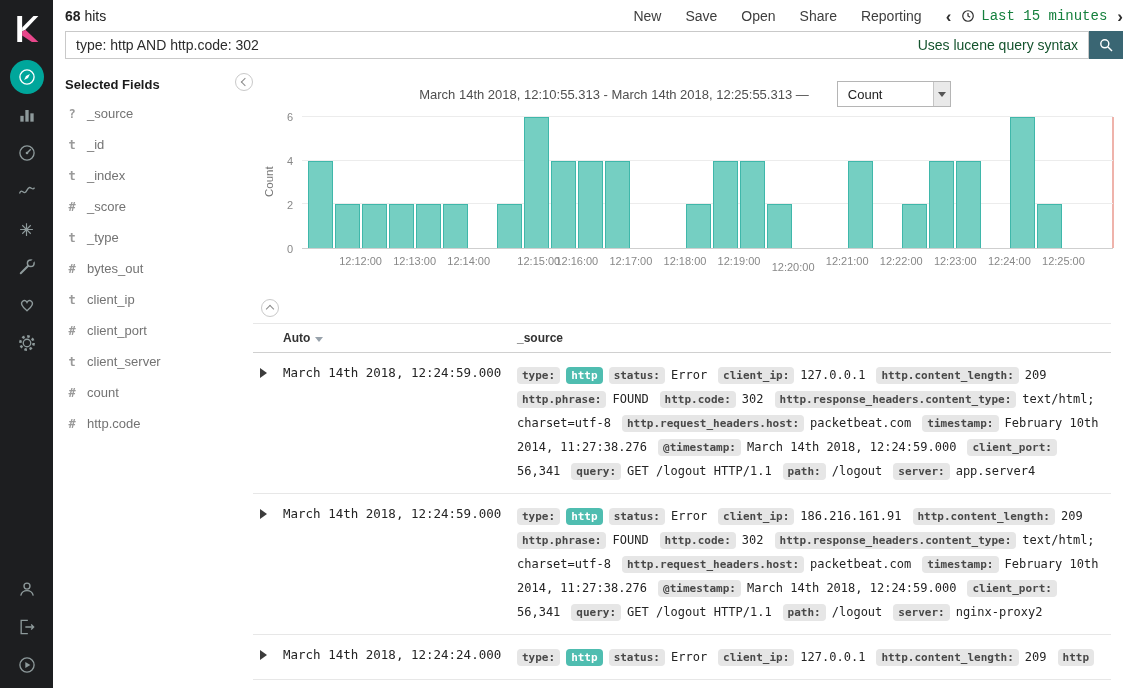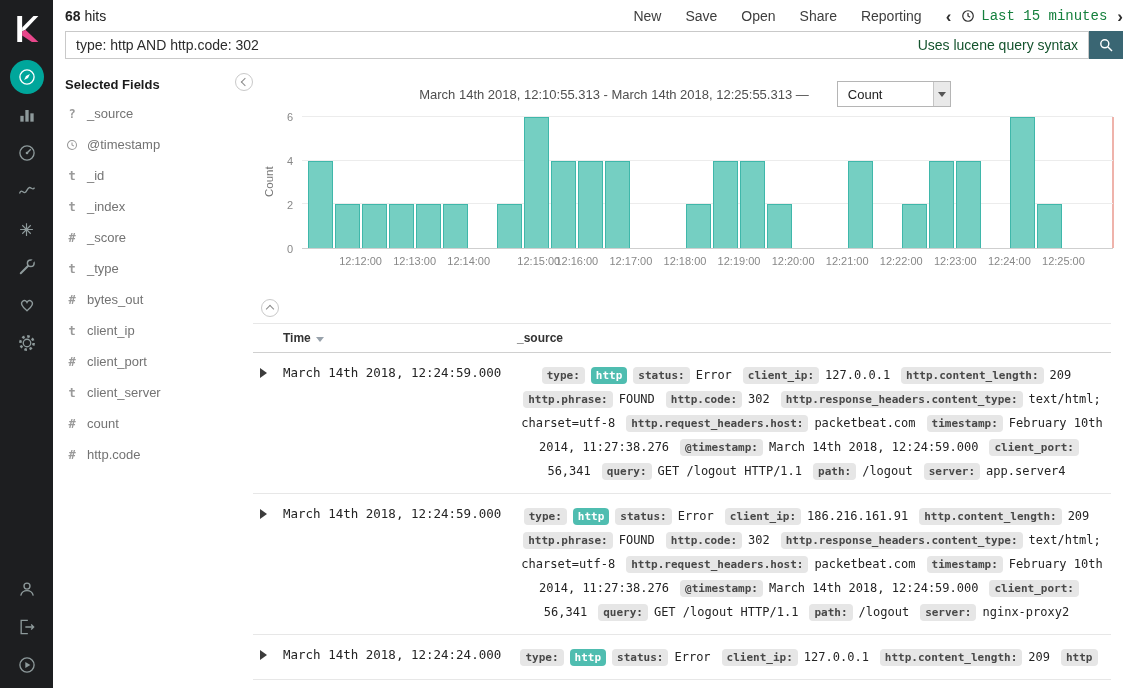--- a/index.html
+++ b/index.html
@@ -76,21 +76,21 @@
 
   
   .doc-table { margin:2px 24px 0 18px; }
   .thead { display:grid; grid-template-columns:30px 234px 1fr; border-top:1px solid #e7e7e7; border-bottom:1px solid #d0d0d0; padding:7px 0; font-size:12px; font-weight:bold; color:#333; }
   .col-time { grid-column:2; display:flex; align-items:center; gap:5px; cursor:pointer; }
   .sort-caret { width:0; height:0; border-left:4px solid transparent; border-right:4px solid transparent; border-top:5px solid #98a2ab; margin-top:2px;}
   .docrow { display:grid; grid-template-columns:30px 234px 1fr; border-bottom:1px solid #e7e7e7; padding:10px 0; }
   .expander { padding:5px 0 0 7px; cursor:pointer; }
   .tri { display:block; width:0; height:0; border-top:5px solid transparent; border-bottom:5px solid transparent; border-left:7px solid #3c3c3c; }
   .timecell { font-family:"DejaVu Sans Mono","Liberation Mono",monospace; font-size:12.5px; color:#242424; padding-top:2px; }
-  .srccell { font-family:"DejaVu Sans Mono","Liberation Mono",monospace; font-size:12px; color:#242424; line-height:24px; max-height:120px; overflow:hidden; padding-right:4px;text-align:center; }
+  .srccell { font-family:"DejaVu Sans Mono","Liberation Mono",monospace; font-size:12px; color:#242424; line-height:24px; max-height:120px; overflow:hidden; padding-right:4px; }
   .chip { display:inline-block; background:#e6e6e6; border-radius:4px; padding:0 5px; margin-right:6px; font-weight:bold; font-size:11px; color:#484848; line-height:17px; }
   .chip.hl { background:#4fbdb0; color:#fff; }
   .val { margin-right:11px; }
 </style>
 </head>
 <body>
 
 <div class="app">
 
   <nav class="rail">
@@ -242,29 +242,20 @@
         <div class="section-heading">
           <span>Selected Fields</span>
         </div>
         <div id="selected-fields">
             <div class="field-item">
               <span class="ftype">?</span>
               <span class="fname">_source</span>
             </div>
           </div>
         <div id="available-fields">
-            <div class="field-item">
-              <span class="ftype">
-                <svg viewBox="0 0 16 16" width="12" height="12" fill="none" stroke="#999" stroke-width="1.4">
-                  <circle cx="8" cy="8" r="6"></circle>
-                  <path d="M8 4.5 V8 L10.5 9.5"></path>
-                </svg>
-              </span>
-              <span class="fname">@timestamp</span>
-            </div>
             <div class="field-item">
               <span class="ftype">t</span>
               <span class="fname">_id</span>
             </div>
             <div class="field-item">
               <span class="ftype">t</span>
               <span class="fname">_index</span>
             </div>
             <div class="field-item">
               <span class="ftype">#</span>
@@ -353,39 +344,39 @@
             </div>
           <div class="x-axis">
               <div class="xtick" style="left: 7.22222%;">12:12:00</div>
               <div class="xtick" style="left: 13.8889%;">12:13:00</div>
               <div class="xtick" style="left: 20.5556%;">12:14:00</div>
               <div class="xtick" style="left: 27.2222%; margin-left: 16px;">12:15:00</div>
               <div class="xtick" style="left: 33.8889%;">12:16:00</div>
               <div class="xtick" style="left: 40.5556%;">12:17:00</div>
               <div class="xtick" style="left: 47.2222%;">12:18:00</div>
               <div class="xtick" style="left: 53.8889%;">12:19:00</div>
-              <div class="xtick" style="left: 60.5556%;">12:20:00</div>
+              <div class="xtick" style="left: 60.5556%; margin-top: 6px;">12:20:00</div>
               <div class="xtick" style="left: 67.2222%;">12:21:00</div>
               <div class="xtick" style="left: 73.8889%;">12:22:00</div>
               <div class="xtick" style="left: 80.5556%;">12:23:00</div>
               <div class="xtick" style="left: 87.2222%;">12:24:00</div>
               <div class="xtick" style="left: 93.8889%;">12:25:00</div>
             </div>
         </div>
 
         <div class="collapse-up-row">
           <div class="circle-btn">
             <span class="chev-up"></span>
           </div>
         </div>
 
         <div class="doc-table">
           <div class="thead">
             <div class="col-time">
-              <span>Time</span>
+              <span>Auto</span>
               <span class="sort-caret"></span>
             </div>
             <div>_source</div>
           </div>
           <div id="doc-rows">
               <div class="docrow">
                 <div class="expander">
                   <span class="tri"></span>
                 </div>
                 <div class="timecell">March 14th 2018, 12:24:59.000</div>

